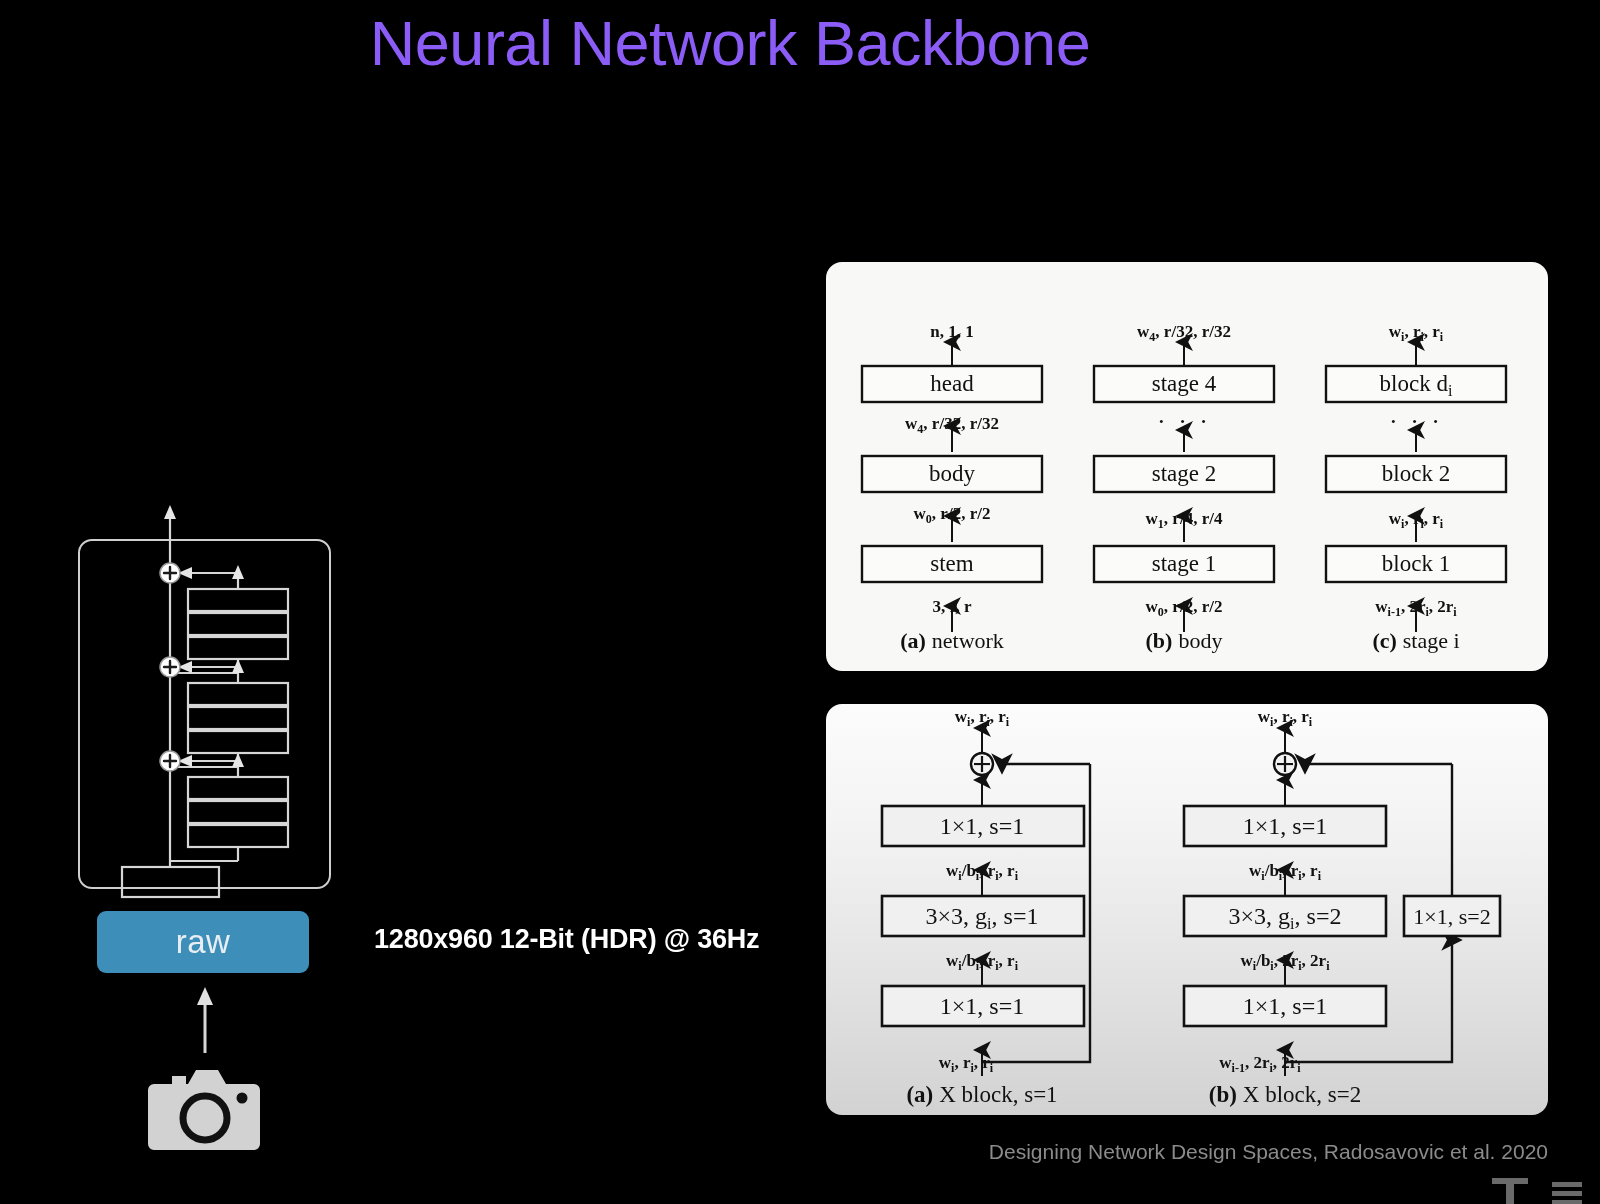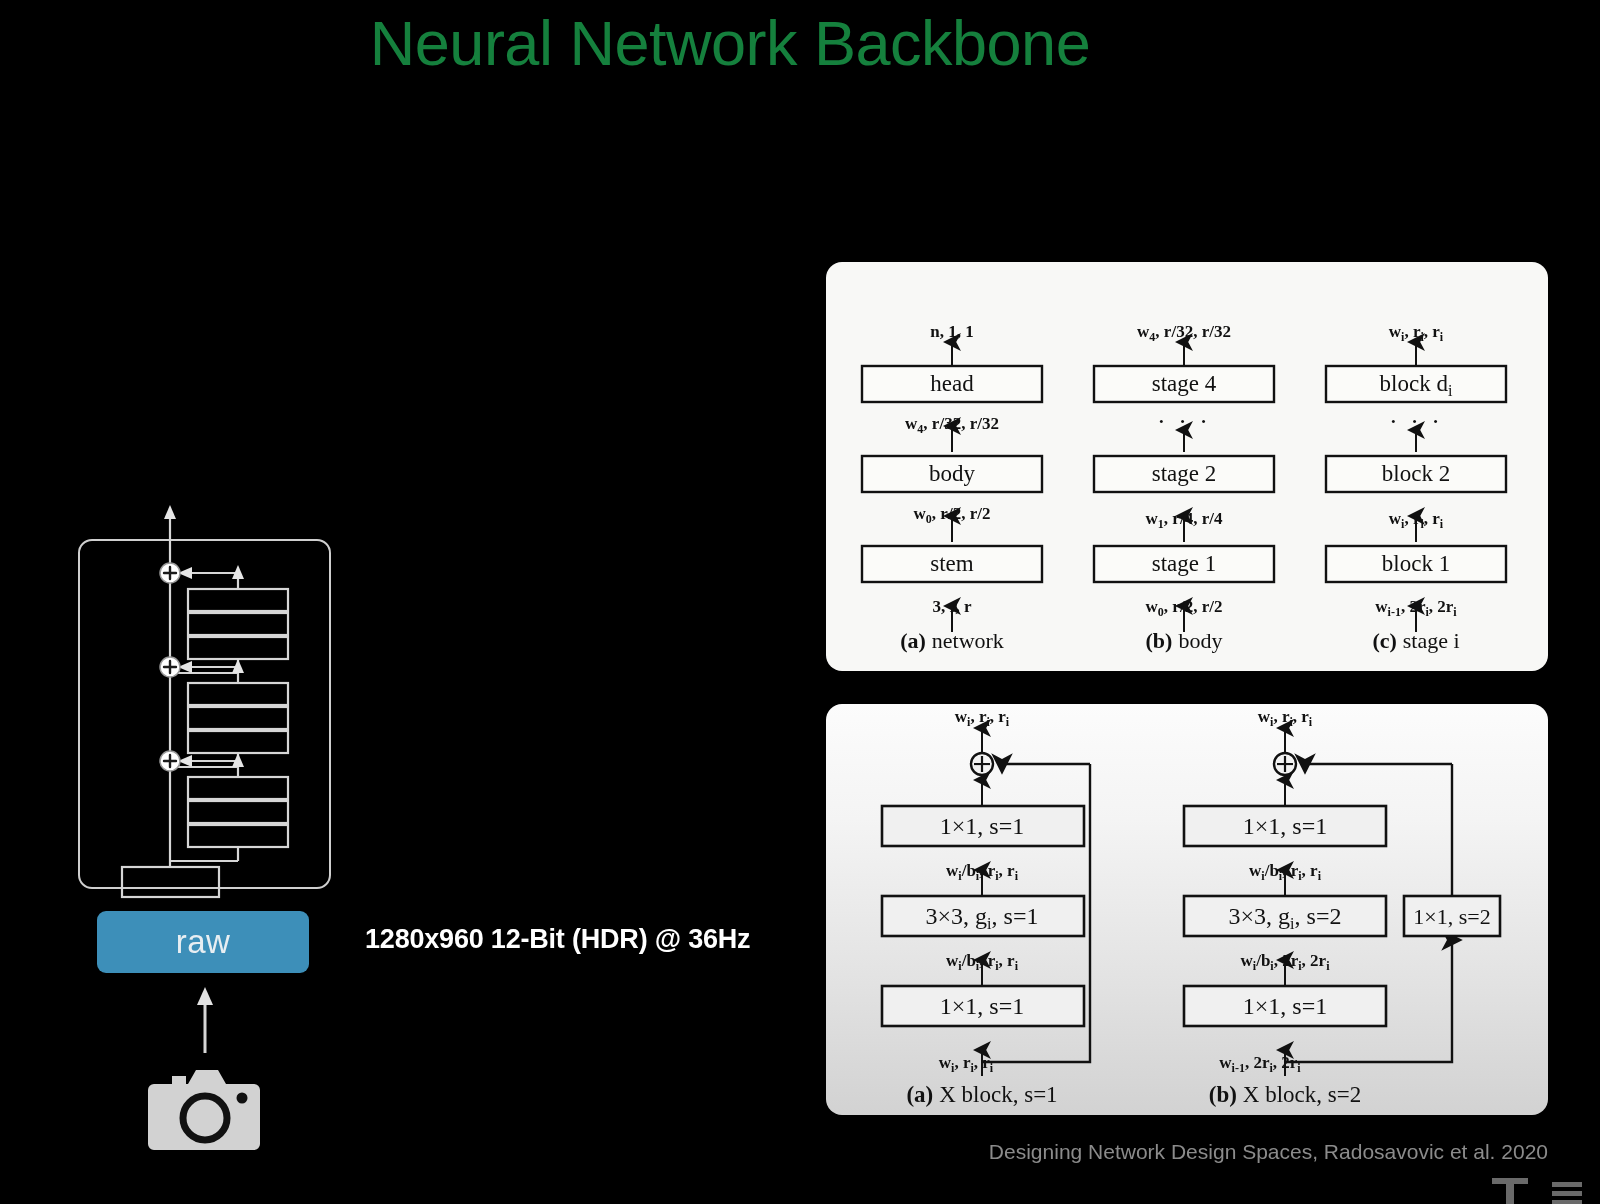--- a/index.html
+++ b/index.html
@@ -10,21 +10,21 @@
     font-family: "Liberation Sans", sans-serif;
   }
   #root { position: relative; width: 1600px; height: 1204px; background: #000; }
 
   
   .slide-title {
     position: absolute; left: 0; top: 4px; width: 1460px;
     text-align: center;
     font-family: "Liberation Sans", sans-serif;
     font-size: 63px; font-weight: 300; letter-spacing: -0.5px;
-    color: #15803d;
+    color: #8b5cf6;
     line-height: 78px;
     white-space: nowrap;
   }
 
   
   .pipeline { position: absolute; left: 0; top: 0; width: 420px; height: 1204px; }
 
   .nn-outline {
     position: absolute; left: 78px; top: 539px;
     width: 253px; height: 350px;
@@ -36,21 +36,21 @@
   .raw-chip {
     position: absolute; left: 97px; top: 911px;
     width: 212px; height: 62px;
     background: #3d8fb9; border-radius: 9px;
     display: flex; align-items: center; justify-content: center;
     color: #e8eef2; font-size: 33px; font-weight: 400;
     font-family: "Liberation Sans", sans-serif;
     letter-spacing: 0.5px;
   }
   .res-label {
-    position: absolute; left: 365px; top: 924px;
+    position: absolute; left: 374px; top: 924px;
     color: #ffffff; font-size: 27px; font-weight: 700;
     font-family: "Liberation Sans", sans-serif;
     white-space: nowrap; letter-spacing: -0.2px;
   }
   .cam-arrow { position: absolute; left: 175px; top: 985px; width: 60px; height: 70px; }
   .camera-icon { position: absolute; left: 148px; top: 1064px; width: 112px; height: 86px; }
 
   
   .paper-panel {
     position: absolute;

